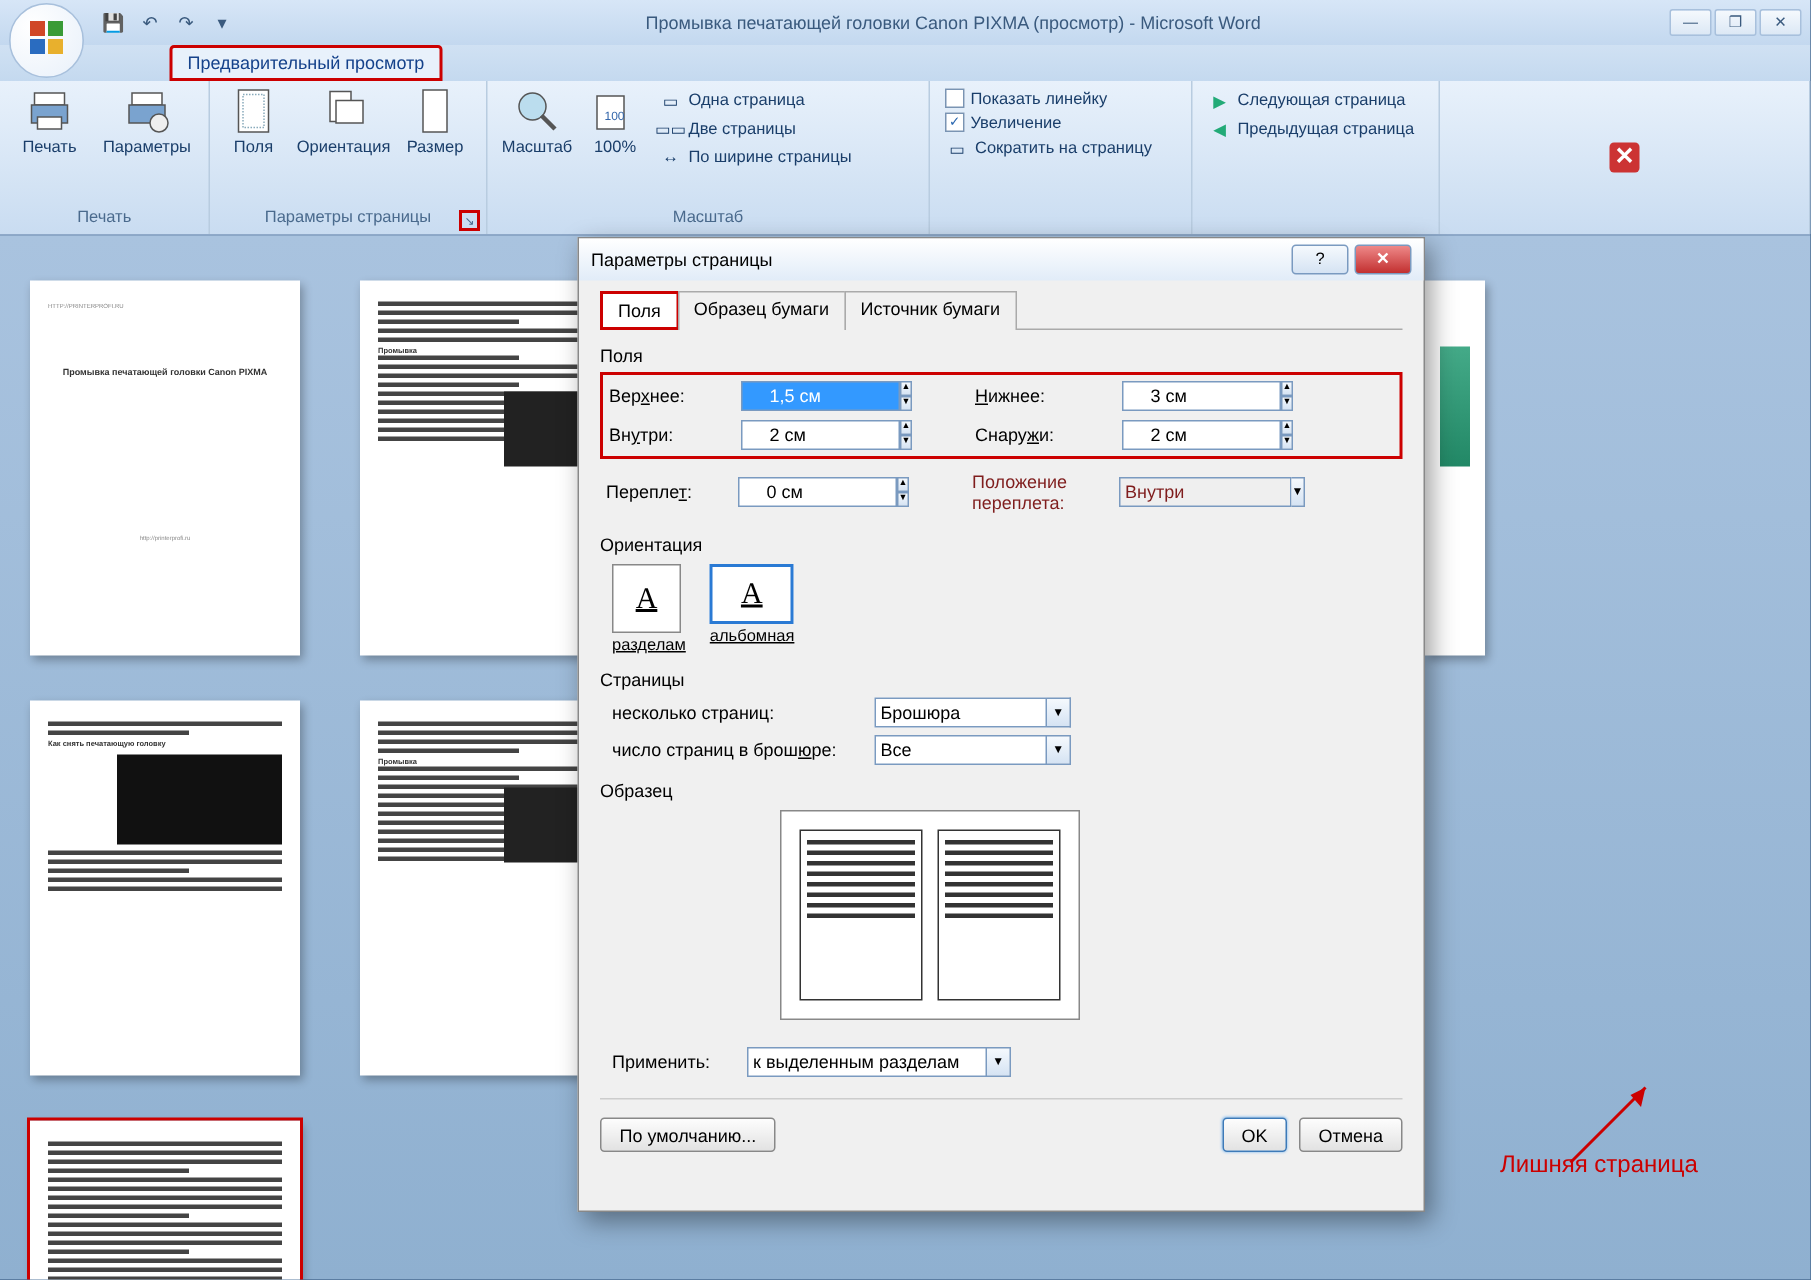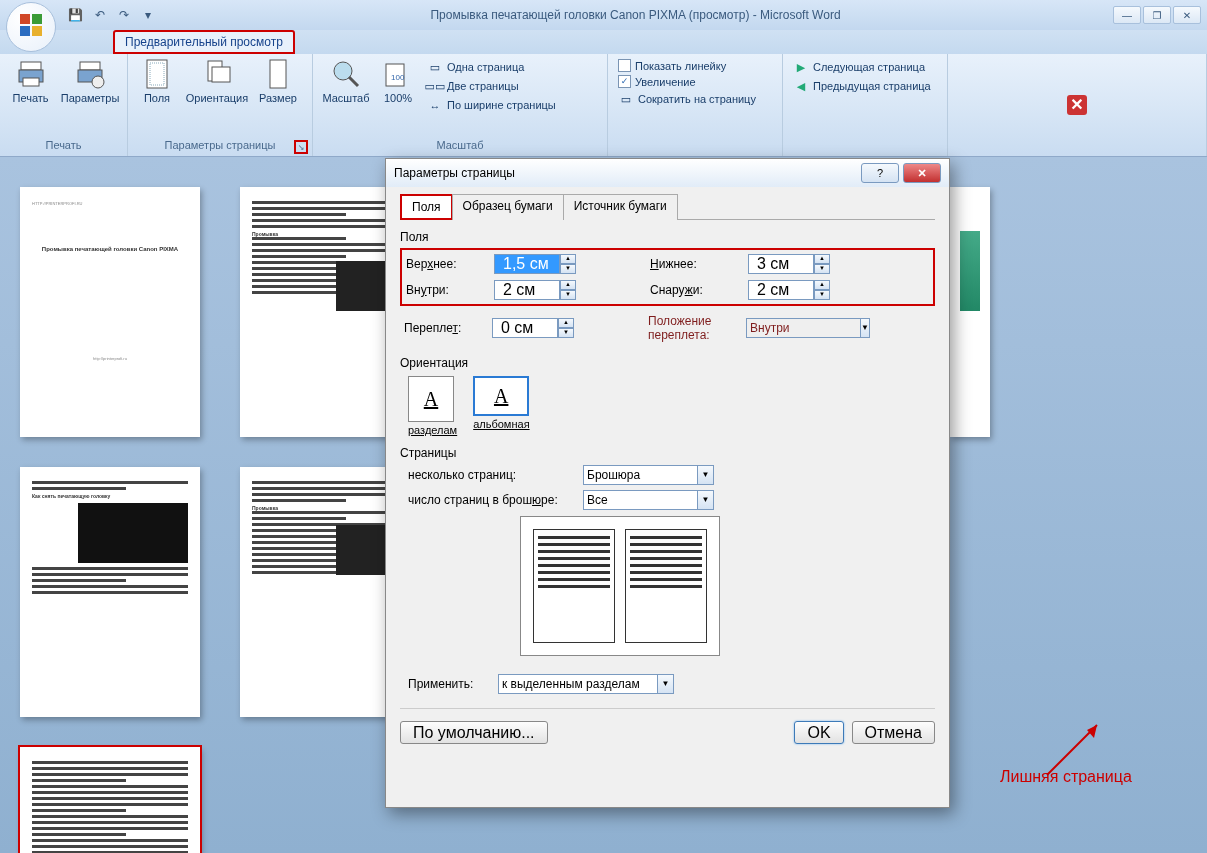--- a/index.html
+++ b/index.html
@@ -60,21 +60,21 @@
   .dlg-close { background: linear-gradient(#e88, #c23030); color: #fff; font-weight: bold; }
   .dlg-body { padding: 6px 14px 10px; }
   .dlg-tabs { display: flex; border-bottom: 1px solid #aaa; }
   .dlg-tab { padding: 4px 10px; font-size: 12px; border: 1px solid #aaa; border-bottom: none; background: #f0f0f0; margin-right: -1px; position: relative; top: 1px; cursor: pointer; }
   .dlg-tab.active { background: #fff; border-bottom: 1px solid #fff; }
   .dlg-tab.hl { border: 2px solid #c00; }
   .section-label { font-size: 12px; margin: 10px 0 4px; }
   .margin-grid { display: grid; grid-template-columns: 80px 110px 30px 90px 110px; gap: 6px 8px; align-items: center; font-size: 12px; padding: 4px; }
   .margin-grid.hl { border: 2px solid #c00; padding: 4px; }
   .spin { display: flex; }
-  .spin input { width: 66px; height: 20px; border: 1px solid #7a9ac0; padding: 0 8px; font-size: 16px; }
+  .spin input { width: 106px; height: 20px; border: 1px solid #7a9ac0; padding: 0 18px; font-size: 12px; }
   .spin input.sel { background: #3399ff; color: #fff; }
   .spin .arrows { width: 16px; display: flex; flex-direction: column; }
   .spin .arrows div { flex: 1; border: 1px solid #7a9ac0; background: linear-gradient(#f5f9fd, #d5e3f3); font-size: 6px; text-align: center; cursor: pointer; }
   .lbl u { text-decoration: underline; }
 
   .orient-row { display: flex; gap: 16px; margin: 6px 0 0 8px; }
   .orient-item { text-align: center; font-size: 11px; }
   .orient-box { width: 46px; height: 46px; border: 1px solid #888; margin-bottom: 2px; display: flex; align-items: center; justify-content: center; background: #fff; }
   .orient-box.land { width: 56px; height: 40px; }
   .orient-item.sel .orient-box { border: 2px solid #2a7ad4; }
@@ -85,21 +85,21 @@
   .row label { width: 165px; }
   .combo { display: flex; }
   .combo input { width: 115px; height: 20px; border: 1px solid #7a9ac0; padding: 0 3px; font-size: 12px; }
   .combo .drop { width: 16px; border: 1px solid #7a9ac0; border-left: none; background: linear-gradient(#f5f9fd, #d5e3f3); font-size: 8px; text-align: center; line-height: 18px; cursor: pointer; }
 
   .preview-box { border: 1px solid #888; width: 200px; height: 140px; margin: 6px 0 0 120px; background: #fff; display: flex; gap: 10px; padding: 12px; }
   .preview-page { flex: 1; border: 1px solid #333; padding: 6px 4px; }
   .preview-line { height: 3px; background: #333; margin-bottom: 4px; }
 
   .dlg-footer { display: flex; align-items: center; gap: 8px; padding-top: 12px; border-top: 1px solid #ccc; margin-top: 14px; }
-  .btn { height: 23px; padding: 0 12px; border: 1px solid #888; background: linear-gradient(#fdfdfd, #e2e2e2); font-size: 16px; border-radius: 3px; cursor: pointer; }
+  .btn { height: 23px; padding: 0 12px; border: 1px solid #888; background: linear-gradient(#fdfdfd, #e2e2e2); font-size: 12px; border-radius: 3px; cursor: pointer; }
   .btn.primary { border: 1px solid #3d7ab8; box-shadow: 0 0 2px #6cb0f0; }
 
   .lbl.disabled, .combo.disabled input { color: #7f1d1d; }
 </style>
 </head>
 <body>
 
 <div class="office-btn">
   <span class="office-logo">
     <svg width="26" height="26" viewBox="0 0 26 26">
@@ -124,21 +124,21 @@
     <div class="win-btn">✕</div>
   </div>
 </div>
 
 <div class="tabstrip">
   <div class="tab active highlight">Предварительный просмотр</div>
 </div>
 
 <div class="ribbon">
 
-  <div class="group" style="width:128px">
+  <div class="group" style="width:140px">
     <div class="group-body">
       <div class="bigbtn">
         <svg class="ico" viewBox="0 0 32 32">
             <rect x="6" y="4" width="20" height="8" fill="#fff" stroke="#555"></rect>
             <rect x="4" y="12" width="24" height="12" fill="#7aa3cf" stroke="#555"></rect>
             <rect x="8" y="20" width="16" height="8" fill="#fff" stroke="#555"></rect>
           </svg>
         <div class="bigbtn-label">Печать</div>
       </div>
       <div class="bigbtn" style="width:72px">
@@ -500,20 +500,21 @@
         </div>
     </div>
     <div class="row">
       <label>число страниц в брош<u>ю</u>ре:</label>
       <div class="combo">
           <input value="Все" style="">
           <div class="drop">▼</div>
         </div>
     </div>
 
+    <div class="section-label">Образец</div>
     <div class="preview-box">
       <div class="preview-page">
           <div class="preview-line"></div>
           <div class="preview-line"></div>
           <div class="preview-line"></div>
           <div class="preview-line"></div>
           <div class="preview-line"></div>
           <div class="preview-line"></div>
           <div class="preview-line"></div>
           <div class="preview-line"></div>

